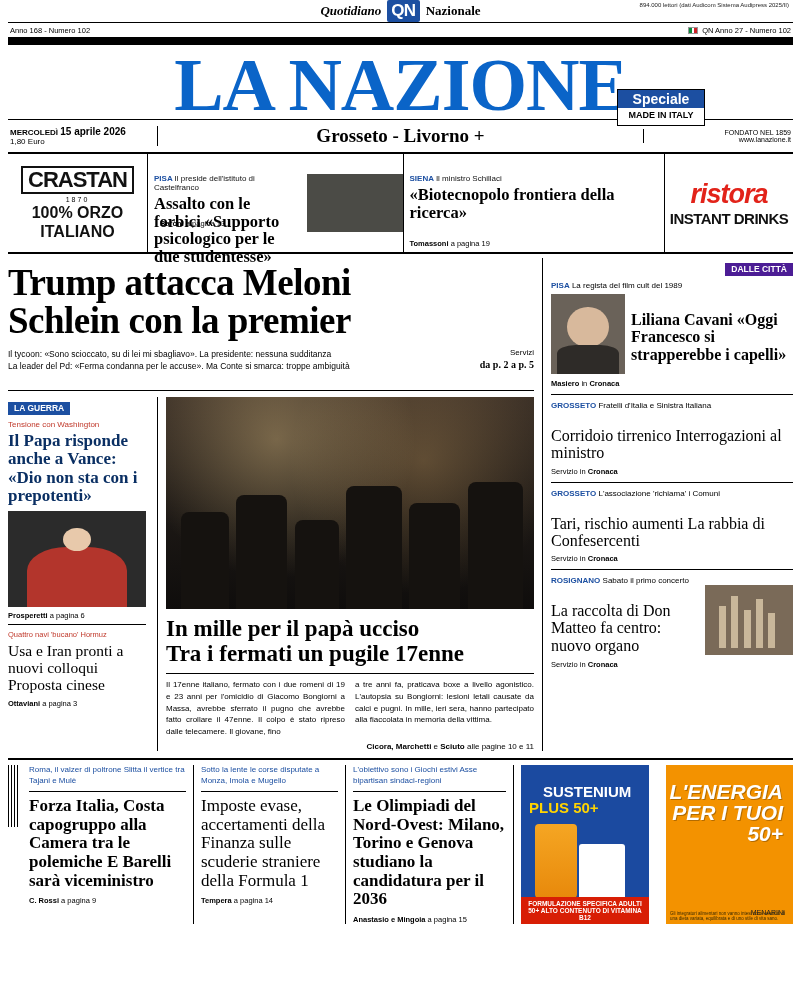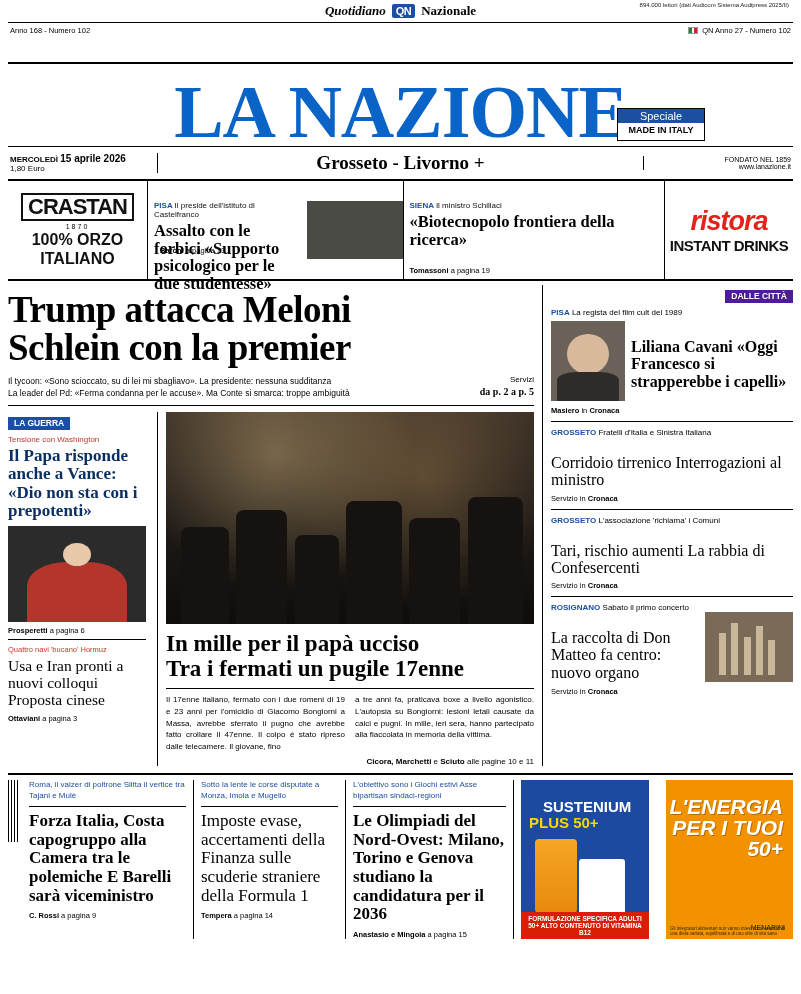--- a/index.html
+++ b/index.html
@@ -10,42 +10,42 @@
     font-family: "Liberation Serif", serif;
     color: #000;
     overflow: hidden;
   }
   .page { position: relative; width: 801px; height: 994px; padding: 0 8px; }
 
   
   .topbar { display:flex; align-items:center; justify-content:center; position:relative; height:18px; padding-top:4px; }
   .qn-logo { display:flex; align-items:center; gap:6px; font-family:"Liberation Serif", serif; }
   .qn-logo .q1 { font-size:13px; font-style:italic; font-weight:700; }
-  .qn-logo .qn-badge { background:#1c4fa1; color:#fff; font-family:"Liberation Sans",sans-serif; font-weight:700; font-size:11px; padding:1px 4px; border-radius:2px; letter-spacing:-0.5px;}
+  .qn-logo .qn-badge { background:#1c4fa1; color:#fff; font-family:"Liberation Sans",sans-serif; font-weight:700; font-size:17px; padding:1px 4px; border-radius:2px; letter-spacing:-0.5px;}
   .qn-logo .q2 { font-size:13px; font-weight:700; }
   .readers { position:absolute; right:4px; top:2px; font-family:"Liberation Sans",sans-serif; font-size:6px; color:#222; }
 
   .headline-rule { border-top:1px solid #000; margin-top:4px; }
 
   .meta-row { display:flex; justify-content:space-between; align-items:center; font-family:"Liberation Sans",sans-serif; font-size:7.5px; padding:3px 2px 2px 2px; }
   .meta-row .right { display:flex; align-items:center; gap:4px; }
   .flag { display:inline-block; width:10px; height:7px; background:linear-gradient(to right,#0a8a3c 0 33%, #fff 33% 66%, #cf2027 66% 100%); border:0.5px solid #999; }
 
   
-  .masthead { position:relative; text-align:center; border-top:2px solid #000000; border-bottom:1px solid #000; padding: 14px 0 0 0; margin-top: 25px; }
+  .masthead { position:relative; text-align:center; border-top:8px solid #000000; border-bottom:1px solid #000; padding: 6px 0 0 0; }
   .masthead .title {
     font-family:"Liberation Serif", serif;
     font-weight:700; color:#0a64c8; font-size:74px; line-height:0.92;
     letter-spacing:-1px;
   }
   .speciale-box {
     position:absolute; right:88px; top:44px; width:88px; background:#fff; border:1px solid #000;
     font-family:"Liberation Sans",sans-serif; text-align:center;
   }
-  .speciale-box .sp-top { background:#1c4fa1; color:#fff; font-size:11px; font-weight:400; padding:1px 0; }
+  .speciale-box .sp-top { background:#1c4fa1; color:#fff; font-size:14px; font-weight:700; padding:1px 0; }
   .speciale-box .sp-bot { font-size:9px; font-weight:700; line-height:1.1; padding:3px 0 4px 0; }
 
   
   .datestrip { display:flex; align-items:center; border-bottom:2px solid #000; height:34px; font-family:"Liberation Sans",sans-serif; }
   .ds-left { width:150px; border-right:1px solid #000; padding-left:2px; }
   .ds-left .d1 { font-size:8px; font-weight:700; }
   .ds-left .d1 .dd { font-size:10px; }
   .ds-left .d2 { font-size:8px; }
   .ds-mid { flex:1; text-align:center; font-family:"Liberation Serif",serif; font-weight:700; font-size:19px; }
   .ds-right { width:150px; border-left:1px solid #000; text-align:right; padding-right:2px; font-size:7px; }
@@ -71,21 +71,21 @@
   .promo-ad2 { width:128px; display:flex; flex-direction:column; align-items:center; justify-content:center; }
   .ristora { font-family:"Liberation Sans",sans-serif; font-weight:700; font-size:27px; color:#e2231a; font-style:italic; letter-spacing:-1px; }
   .instant { font-family:"Liberation Sans",sans-serif; font-weight:700; font-size:15px; color:#111; letter-spacing:-0.5px; }
 
   
   .main { display:flex; margin-top:4px; }
   .left-col { width:535px; padding-right:8px; border-right:1px solid #000; }
   .right-col { width:250px; padding-left:8px; }
 
   .lead-title { font-family:"Liberation Serif",serif; font-weight:700; font-size:37px; line-height:1.02; letter-spacing:-0.5px; margin-top:6px; }
-  .lead-sub { display:flex; gap:8px; margin-top:8px; padding-bottom:6px; border-bottom:1px solid #000; }
+  .lead-sub { display:flex; gap:8px; margin-top:8px; padding-bottom:18px; border-bottom:1px solid #000; }
   .lead-sub .ls-text { flex:1; font-family:"Liberation Sans",sans-serif; font-size:8.5px; line-height:1.45; }
   .lead-sub .ls-serv { width:60px; font-family:"Liberation Sans",sans-serif; font-size:8px; text-align:right; line-height:1.3; }
   .lead-sub .ls-serv b { font-family:"Liberation Serif",serif; font-size:10px; }
 
   .lower { display:flex; margin-top:6px; }
   .war-col { width:150px; padding-right:11px; border-right:1px solid #000; }
   .tag { display:inline-block; background:#1c4fa1; color:#fff; font-family:"Liberation Sans",sans-serif; font-weight:700; font-size:8.5px; padding:1.5px 6px; }
   .war-kicker { font-family:"Liberation Sans",sans-serif; font-size:8px; color:#c0392b; margin-top:5px; }
   .war-head { font-family:"Liberation Serif",serif; font-weight:700; font-size:17px; line-height:1.07; color:#0a2f63; margin-top:3px; }
   .pope-photo { margin-top:6px; width:100%; height:96px; background:#2b2b2b; position:relative; overflow:hidden; }

